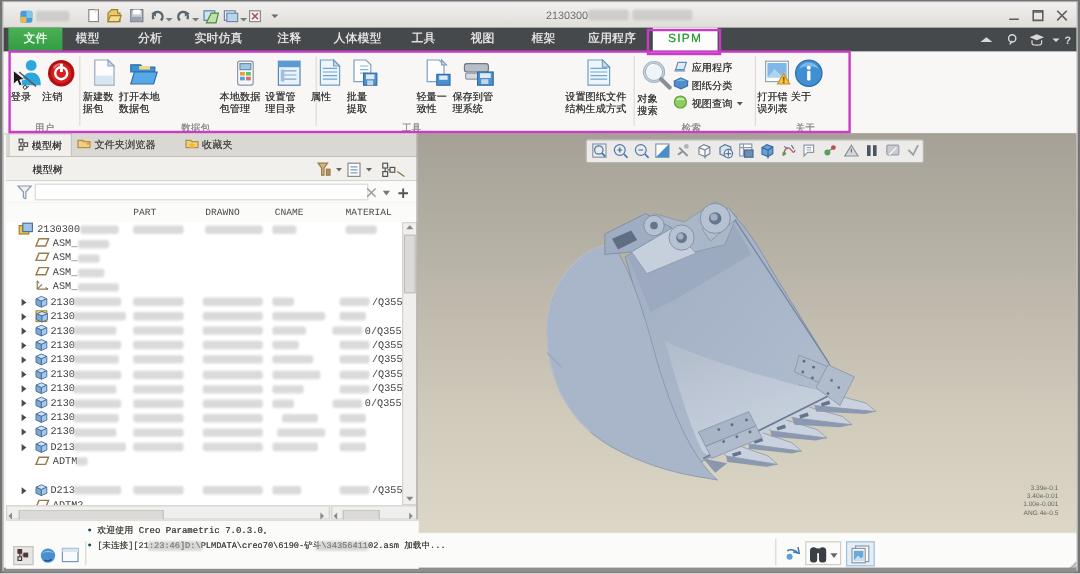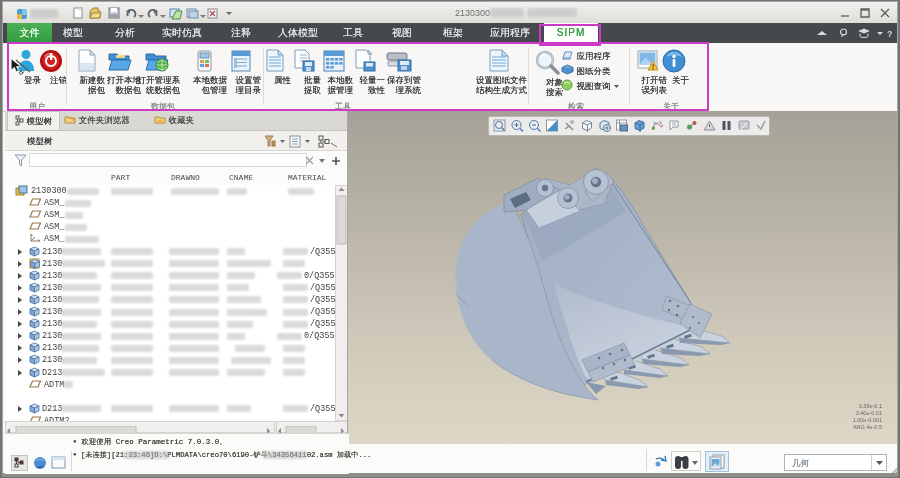--- a/index.html
+++ b/index.html
@@ -2,21 +2,21 @@
 <html><head><meta charset="utf-8"><style>
 html,body{margin:0;padding:0}
 #page{position:relative;width:900px;height:478px;background:#737373;font-family:"Liberation Sans",sans-serif;overflow:hidden}
 .a{position:absolute}
 .cjk{text-shadow:0 0 .4px currentColor}
 #win{position:absolute;left:2px;top:1px;width:894px;height:473px;background:#f8f7f5;border:1px solid #a6a6a6}
 #title{position:absolute;left:0;top:0;width:100%;height:21px;background:linear-gradient(#f2f1ef,#deddd9)}
 #tabs{position:absolute;left:0;top:21px;width:100%;height:20px;background:#46494c}
 .tab{position:absolute;top:0;height:20px;line-height:20px;color:#e6e6e6;font-size:10px;text-align:center;text-shadow:0 0 .6px currentColor}
 #ribbon{position:absolute;left:0;top:41px;width:100%;height:68px;background:#f8f7f5;border-bottom:1px solid #cbc9c5}
-.rbtn{position:absolute;top:6px;text-align:right;font-size:8.5px;line-height:9.5px;color:#3c3c3c}
+.rbtn{position:absolute;top:6px;text-align:left;font-size:8.5px;line-height:9.5px;color:#3c3c3c}
 .rbtn svg{display:block;margin:0 auto 3px}
 .gsep{position:absolute;top:4px;width:1px;height:58px;background:#dddbd7}
 .glab{position:absolute;top:58px;font-size:8px;color:#8a8a88;text-align:center}
 #lp{position:absolute;left:2px;top:109px;width:344px;height:322px;background:#eceae7}
 #vp{position:absolute;left:344px;top:109px;width:549px;height:333px;border-left:1px solid #a8a6a2;box-sizing:content-box;background:linear-gradient(#a5a196,#b7b2a6 30%,#d0cabb 70%,#ddd7c7)}
 #msgL{position:absolute;left:2px;top:431px;width:344px;height:40px;background:#fbfbfa;border-top:1px solid #d8d6d2;z-index:2}
 #msgbar{position:absolute;left:2px;top:443px;width:892px;height:28px;background:#fbfbfa}
 #botframe{position:absolute;left:0;top:471px;width:100%;height:4px;background:#8f8e8c}
 .blur{position:absolute;background:#b9b9b9;border-radius:2px;opacity:.55;filter:blur(1px)}
 .trow{position:absolute;left:0;width:100%;height:12px;font-family:"Liberation Mono","Liberation Sans",sans-serif;font-size:8.5px;color:#3f3f3f;white-space:nowrap}
@@ -130,26 +130,20 @@
  <div class="rbtn cjk" style="left:66px;width:36px"><svg width="20" height="24">
             <path d="M2 1 h11 l5 5 v16 h-16z" fill="#fdfdfd" stroke="#8fa8bd"></path>
             <path d="M13 1 l5 5 h-5z" fill="#cfdde8" stroke="#8fa8bd"></path>
             <path d="M3 14 h14 v7 h-14z" fill="#d8e6f2"></path>
           </svg>新建数<br>据包</div>
  <div class="rbtn cjk" style="left:96px;width:42px"><svg width="24" height="24">
             <path d="M1 5 h8 l2 2 h10 v4 h-20z" fill="#3f8fd2" stroke="#2a6ea8"></path>
             <path d="M1 21 l3-10 h19 l-3 10z" fill="#58a8e8" stroke="#2a6ea8"></path>
             <rect x="8" y="6" width="9" height="3" fill="#f2d98a"></rect>
           </svg>打开本地<br>数据包</div>
- <div class="rbtn cjk" style="left:131px;width:46px"><svg width="24" height="24">
-            <path d="M1 5 h8 l2 2 h10 v4 h-20z" fill="#3f8fd2" stroke="#2a6ea8"></path>
-            <path d="M1 21 l3-10 h19 l-3 10z" fill="#58a8e8" stroke="#2a6ea8"></path>
-            <circle cx="17" cy="16" r="6" fill="#57b64a" stroke="#2f7f2f"></circle>
-            <path d="M12 14 a6 6 0 0 1 10 0 M12 18 a6 6 0 0 0 10 0 M17 10 v12 M11.5 16 h11" stroke="#cfeac0" stroke-width=".8" fill="none"></path>
-          </svg>打开管理系<br>统数据包</div>
  <div class="rbtn cjk" style="left:180px;width:44px"><svg width="22" height="24">
             <rect x="4" y="2" width="13" height="20" rx="2" fill="#f5f8fa" stroke="#8a98a8"></rect>
             <rect x="6" y="4" width="9" height="5" fill="#9fc8e8" stroke="#6f8fa8"></rect>
             <rect x="6" y="11" width="4" height="3" fill="#e89f4a"></rect>
             <rect x="11" y="11" width="4" height="3" fill="#6fbf5f"></rect>
             <rect x="6" y="15" width="4" height="3" fill="#5f9fd8"></rect>
             <rect x="11" y="15" width="4" height="3" fill="#d86f5f"></rect>
           </svg>本地数据<br>包管理</div>
  <div class="rbtn cjk" style="left:218px;width:40px"><svg width="22" height="24">
             <rect x="2" y="2" width="18" height="20" fill="#eaf2fa" stroke="#5588bb"></rect>
@@ -164,36 +158,20 @@
             <path d="M13 1 l5 5 h-5z" fill="#cfdde8" stroke="#6f9fc5"></path>
             <path d="M4 8 h12 M4 11 h12 M4 14 h12 M4 17 h12" stroke="#6fa5d5"></path>
           </svg>属性</div>
  <div class="rbtn cjk" style="left:286px;width:32px"><svg width="22" height="24">
             <path d="M1 1 h10 l4 4 v14 h-14z" fill="#fdfdfd" stroke="#7f9fc0"></path>
             <path d="M6 6 h7 M6 9 h7 M6 12 h7" stroke="#8fb5d5"></path>
             <rect x="9" y="12" width="11" height="10" fill="#4f8fd0" stroke="#2f6fa8"></rect>
             <rect x="11" y="13" width="7" height="4" fill="#dfeaf5"></rect>
             <rect x="12" y="18" width="5" height="4" fill="#bfd5ea"></rect>
           </svg>批量<br>提取</div>
- <div class="rbtn cjk" style="left:312px;width:38px"><svg width="22" height="24">
-            <rect x="1" y="2" width="20" height="20" fill="#eaf2fa" stroke="#4f7fb5"></rect>
-            <rect x="1" y="2" width="20" height="5" fill="#5b9bd5"></rect>
-            <g fill="#5b9bd5">
-              <rect x="3" y="9" width="3.4" height="2.6"></rect>
-              <rect x="7.4" y="9" width="3.4" height="2.6"></rect>
-              <rect x="11.8" y="9" width="3.4" height="2.6"></rect>
-              <rect x="16.2" y="9" width="3.4" height="2.6"></rect>
-              <rect x="3" y="13" width="3.4" height="2.6"></rect>
-              <rect x="7.4" y="13" width="3.4" height="2.6"></rect>
-              <rect x="11.8" y="13" width="3.4" height="2.6"></rect>
-              <rect x="16.2" y="13" width="3.4" height="2.6"></rect>
-              <rect x="3" y="17" width="3.4" height="2.6"></rect>
-              <rect x="7.4" y="17" width="3.4" height="2.6"></rect>
-            </g>
-          </svg>本地数<br>据管理</div>
  <div class="rbtn cjk" style="left:374px;width:44px"><svg width="26" height="24">
             <rect x="1" y="4" width="20" height="7" rx="2" fill="#b8bec6" stroke="#6f7785"></rect>
             <rect x="2" y="12" width="18" height="5" rx="1" fill="#d5dae0" stroke="#8f97a5"></rect>
             <rect x="12" y="11" width="13" height="11" fill="#4f8fd0" stroke="#2f6fa8"></rect>
             <rect x="14" y="12" width="9" height="4" fill="#dfeaf5"></rect>
             <rect x="15" y="17" width="6" height="4" fill="#bfd5ea"></rect>
           </svg>保存到管<br>理系统</div>
  <div class="rbtn cjk" style="left:344px;width:38px"><svg width="22" height="24">
             <path d="M1 1 h10 l4 4 v14 h-14z" fill="#fdfdfd" stroke="#7f9fc0"></path>
             <path d="M13 1 l4 4 h-4z" fill="#cfdde8" stroke="#7f9fc0"></path>
@@ -743,26 +721,20 @@
           <rect x="6" y="3" width="3" height="4" fill="#3a3f45"></rect>
           <path d="M18 7 l3 4 3-4z" fill="#666"></path>
         </svg>
  <div class="a" style="left:700px;top:6px;width:24px;height:21px;border:1px solid #9fc0dd;background:#e4eef6;box-sizing:border-box"></div>
  <svg class="a" style="left:704px;top:9px" width="17" height="16">
           <rect x="4" y="1" width="11" height="13" fill="#fdfdfd" stroke="#8a98a8"></rect>
           <rect x="1" y="3" width="11" height="12" fill="#f0f4f8" stroke="#8a98a8"></rect>
           <rect x="2.5" y="5" width="8" height="8" fill="#6aa8d8"></rect>
           <path d="M2.5 13 l3.5-4 2.5 2.5 2-2 0 3.5z" fill="#c8e0f0"></path>
         </svg>
- <div class="a" style="left:779px;top:9px;width:103px;height:17px;background:#fff;border:1px solid #b5b3af;box-sizing:border-box">
-   <span class="a cjk" style="left:7px;top:3px;font-size:8.5px;color:#7a8a95">几何</span>
-   <div class="a" style="left:86px;top:0;width:15px;height:15px;border-left:1px solid #d5d3cf"><svg width="15" height="15">
-              <path d="M4 6 l3.5 4 3.5-4z" fill="#555"></path>
-            </svg></div>
- </div>
  <svg class="a" style="left:884px;top:21px" width="10" height="10">
           <path d="M8 1 v7 h-7z" fill="#d8d6d2"></path>
           <path d="M8 3 l-5 5 M8 6 l-2 2" stroke="#a8a6a2"></path>
         </svg>
 </div>
 <div id="botframe"></div>
 </div>
 <div class="mag" style="left:539px;top:24px;width:62px;height:22px"></div>
 <div class="mag" style="left:7px;top:42px;width:702px;height:69px"></div>
 </div>

